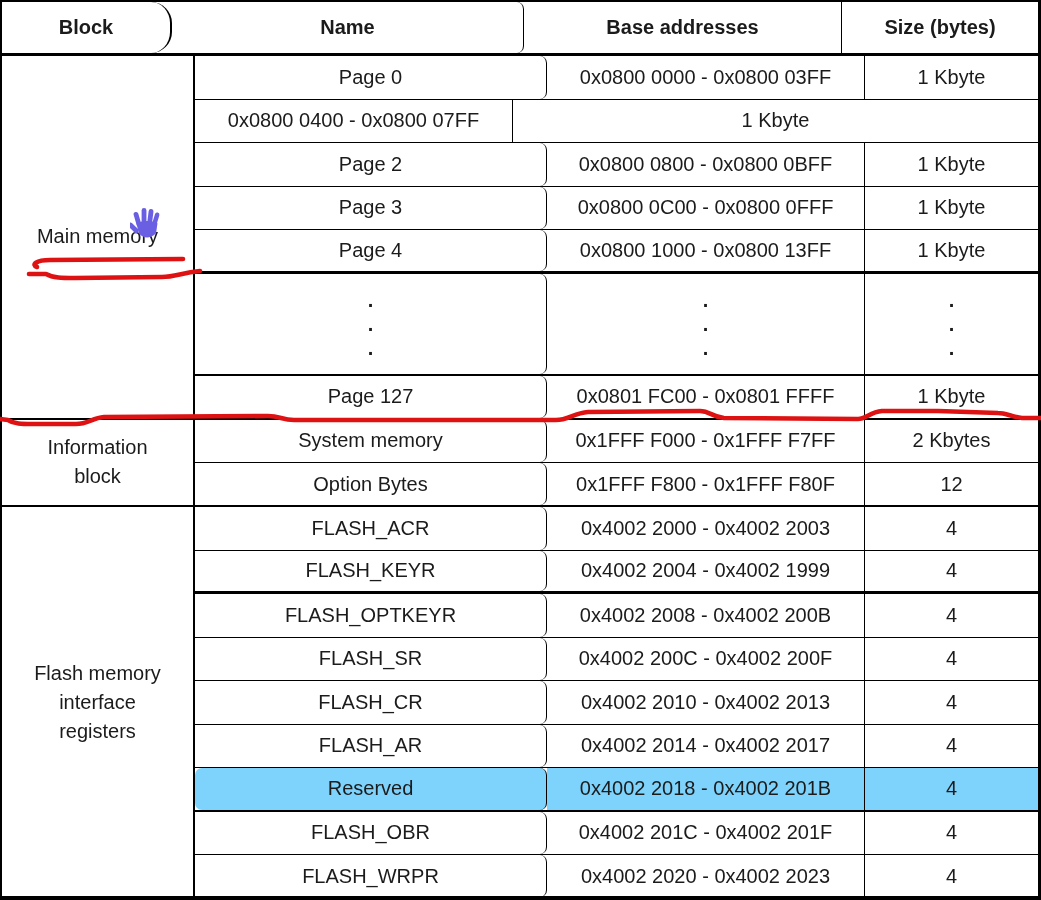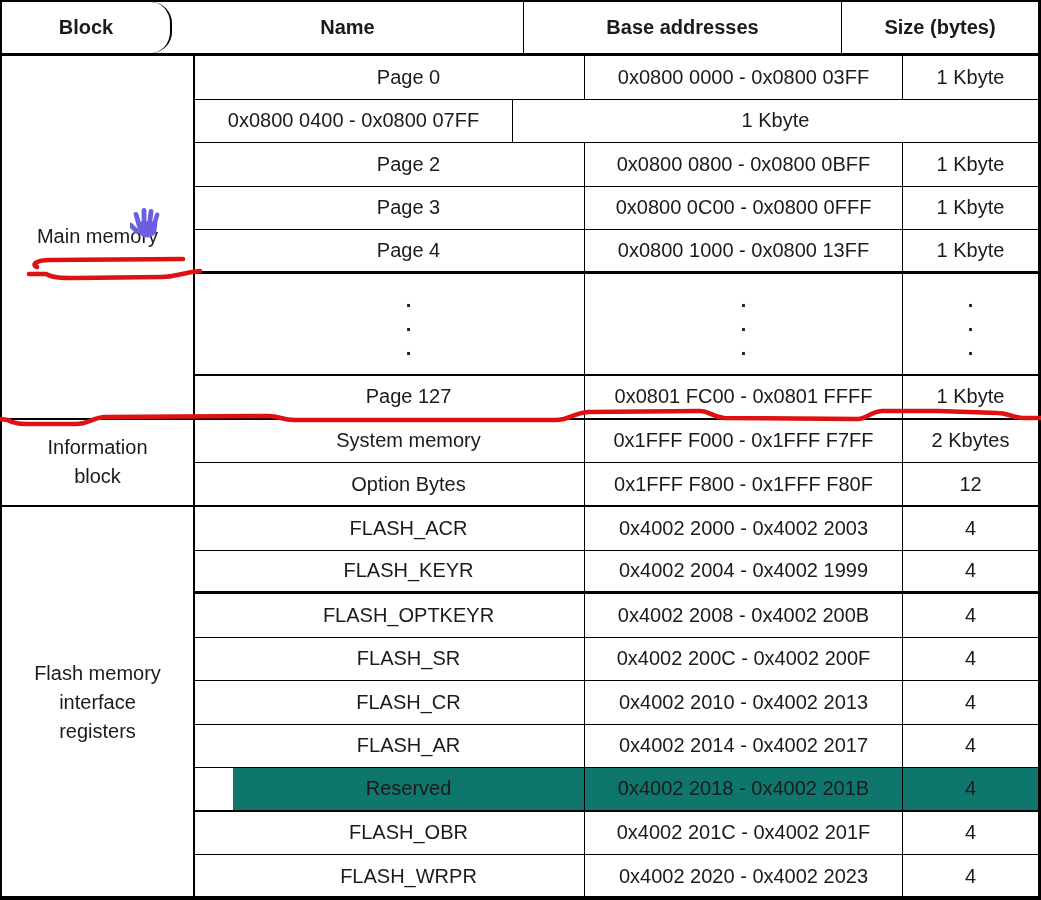--- a/index.html
+++ b/index.html
@@ -27,21 +27,21 @@
     height:54px;
     border-bottom:3px solid #000;
     font-weight:bold;
     font-size:20px;
   }
   .hdr .hcell {
     display:flex; align-items:center; justify-content:center;
   }
   
   .c-block { width:170px; border-right:2px solid #000;border-radius:21px; }
-  .c-name  { width:352px; border-right:1.5px solid #000; }
+  .c-name  { width:352px; border-right:1.5px solid #000;border-radius:7px; }
   .c-base  { width:318px; border-right:1.5px solid #000; }
   .c-size  { flex:1; }
 
   
   .section { display:flex; }
   .section + .section { border-top:2px solid #000; }
   .block-label {
     width:193px;
     border-right:2px solid #000;
     display:flex; align-items:center; justify-content:center;
@@ -49,27 +49,27 @@
     font-size:20px;
     line-height:1.45;
     padding:0 8px;
   }
   .block-label .lbl-inner { max-width:150px; }
   .rows { flex:1; display:flex; flex-direction:column; }
   .row { display:flex; height:43.5px; border-bottom:1.3px solid #000; }
   .row.last { border-bottom:none; height:42px; }
   .row.thick { border-bottom:3px solid #000; }
   .row.thick2 { border-bottom:2.5px solid #000; }
-  .row.shaded .cell { background:#0f766e;text-align:right; }
+  .row.shaded .cell { background:#7dd3fc;text-align:right; }
   .cell {
     display:flex; align-items:center; justify-content:center;
     font-size:20px;
     white-space:nowrap;
   }
-  .cell.c-name { width:352px;margin-left:38px; }
+  .cell.c-name { width:352px; }
   .cell.c-base { width:318px; }
   .cell.c-size { flex:1; }
 
   
   .row.dots-row { height:102px; border-bottom:2.5px solid #000; }
   .dots-cell {
     display:flex; flex-direction:column;
     align-items:center; justify-content:center;
     gap:14px;
     font-size:20px; font-weight:bold; line-height:10px;

